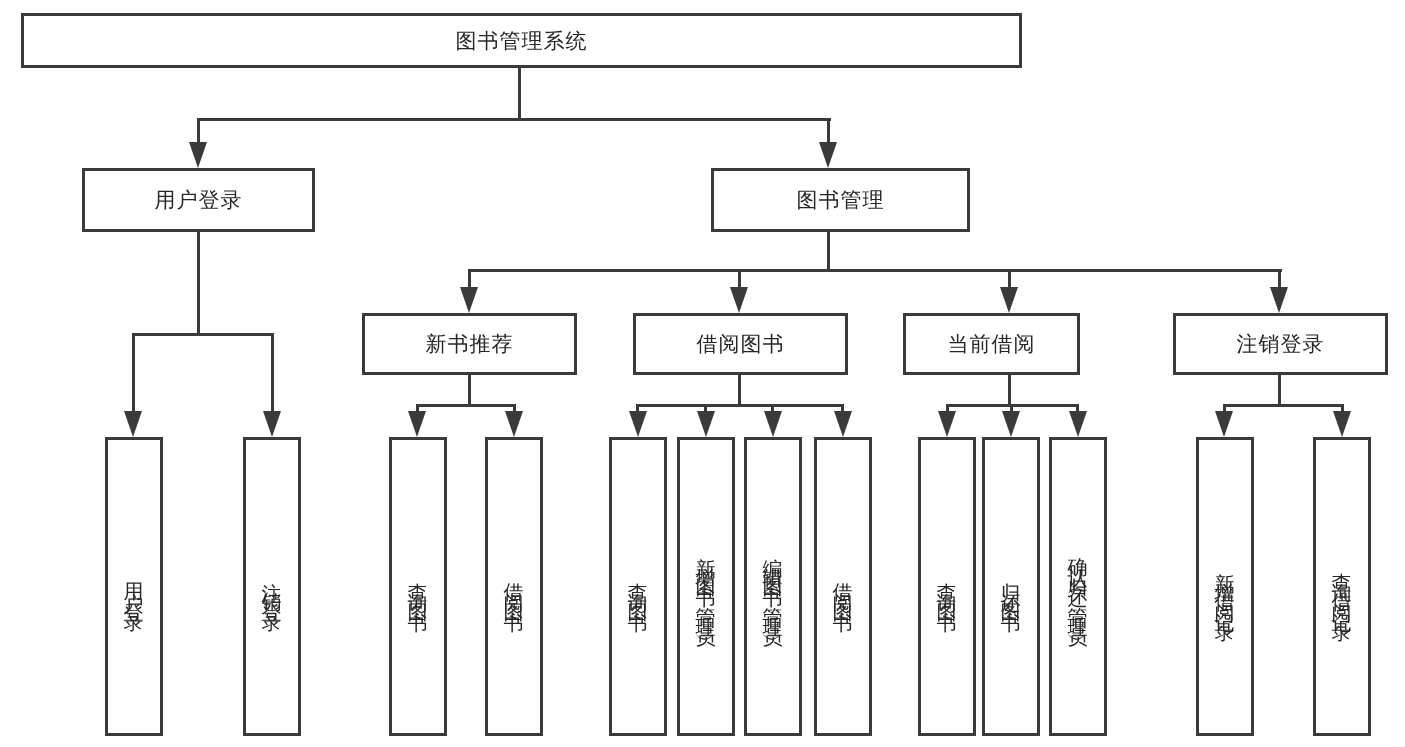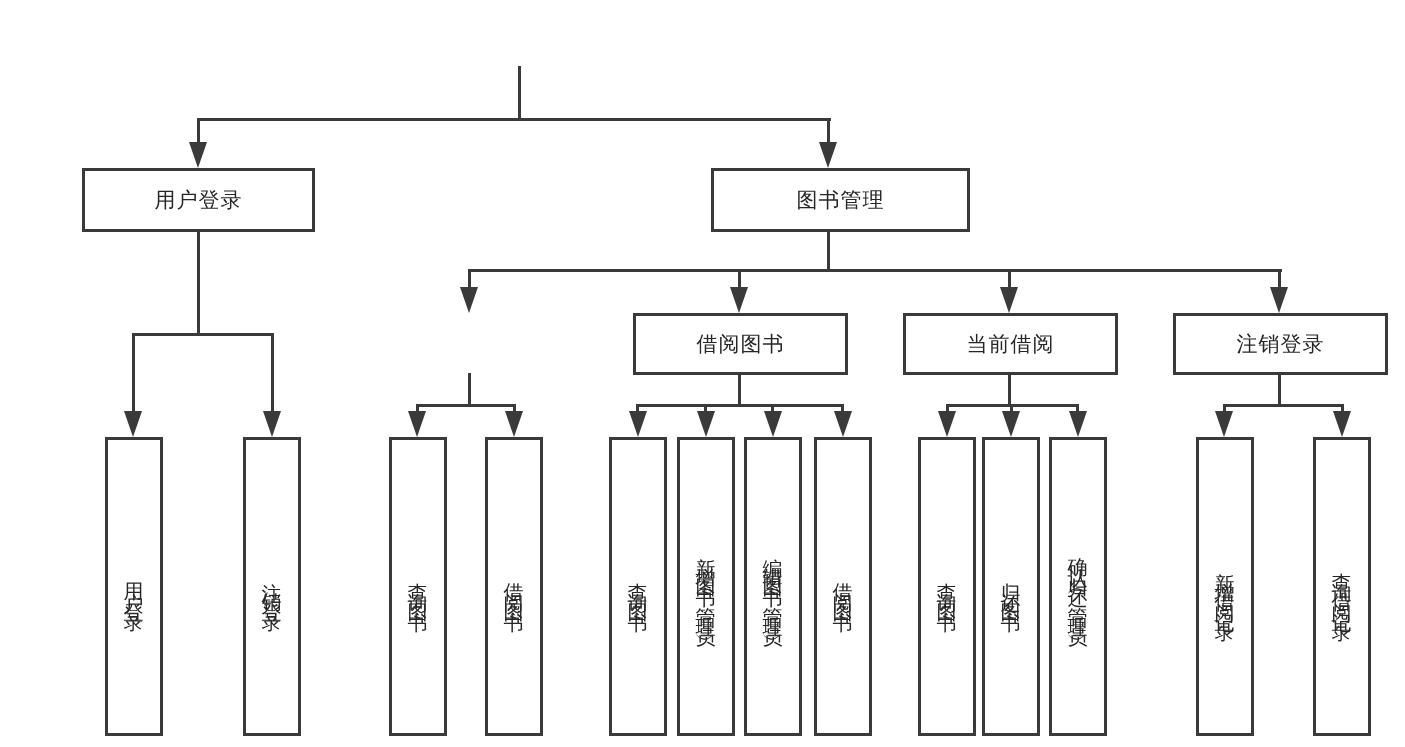--- a/index.html
+++ b/index.html
@@ -25,20 +25,23 @@
   .watermark {
     position:absolute; right:12px; top:716px; font-size:18px;
     color:#a8a8a8; letter-spacing:1px; z-index:5; white-space:nowrap;
   }
 </style>
 </head>
 <body>
 
 <div class="canvas">
 
+  <div class="box" style="left:21px; top:13px; width:1001px; height:55px;">
+    <span class="h-label">图书管理系统</span>
+  </div>
 
   <div class="vl" style="left:518px; top:66px; height:55px;"></div>
   <div class="hl" style="left:197px; top:118px; width:634px;"></div>
   <div class="vl" style="left:197px; top:118px; height:28px;"></div>
   <div class="ar" style="left:189px; top:142px;"></div>
   <div class="vl" style="left:827px; top:118px; height:28px;"></div>
   <div class="ar" style="left:819px; top:142px;"></div>
 
   <div class="box" style="left:82px; top:168px; width:233px; height:64px;">
     <span class="h-label">用户登录</span>
@@ -58,24 +61,27 @@
   <div class="hl" style="left:468px; top:269px; width:814px;"></div>
   <div class="vl" style="left:468px; top:269px; height:22px;"></div>
   <div class="ar" style="left:460px; top:287px;"></div>
   <div class="vl" style="left:738px; top:269px; height:22px;"></div>
   <div class="ar" style="left:730px; top:287px;"></div>
   <div class="vl" style="left:1008px; top:269px; height:22px;"></div>
   <div class="ar" style="left:1000px; top:287px;"></div>
   <div class="vl" style="left:1278px; top:269px; height:22px;"></div>
   <div class="ar" style="left:1270px; top:287px;"></div>
 
+  <div class="box" style="left:362px; top:313px; width:215px; height:62px;">
+    <span class="h-label">新书推荐</span>
+  </div>
   <div class="box" style="left:633px; top:313px; width:215px; height:62px;">
     <span class="h-label">借阅图书</span>
   </div>
-  <div class="box" style="left:903px; top:313px; width:215px; height:62px;">
+  <div class="box" style="left:903px; top:313px; width:177px; height:62px;">
     <span class="h-label">当前借阅</span>
   </div>
   <div class="box" style="left:1173px; top:313px; width:215px; height:62px;">
     <span class="h-label">注销登录</span>
   </div>
 
   <div class="vl" style="left:468px; top:373px; height:34px;"></div>
   <div class="hl" style="left:416px; top:404px; width:100px;"></div>
   <div class="vl" style="left:416px; top:404px; height:10px;"></div>
   <div class="ar" style="left:408px; top:411px;"></div>

